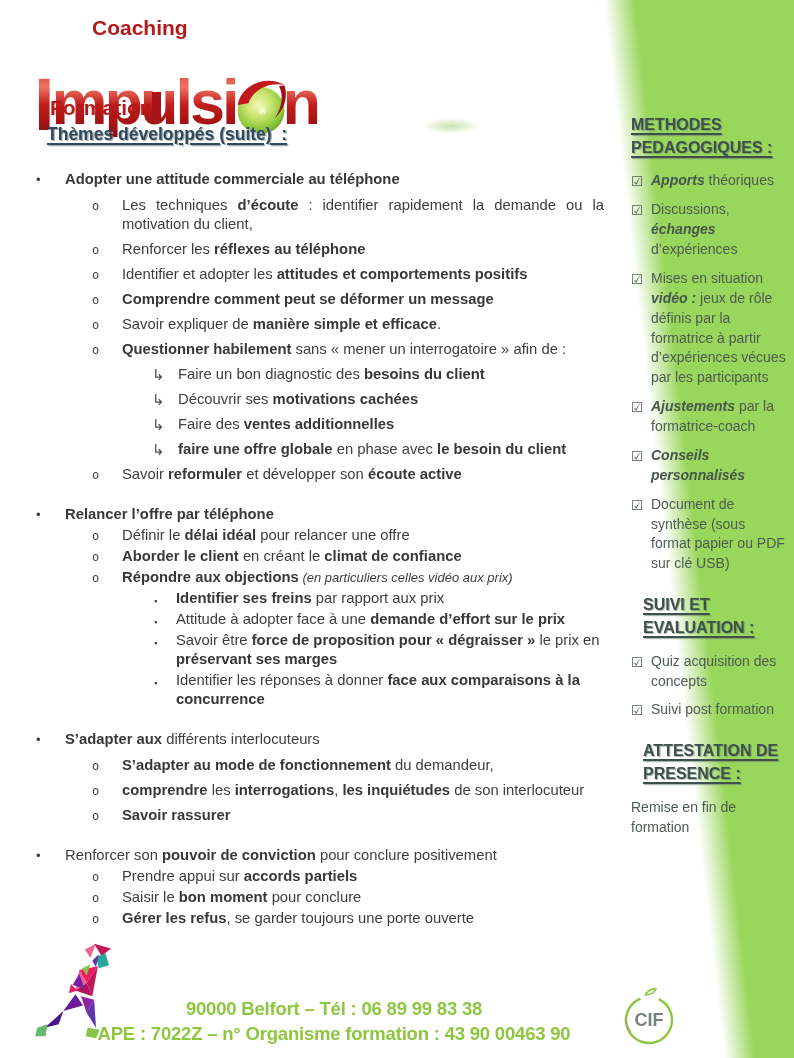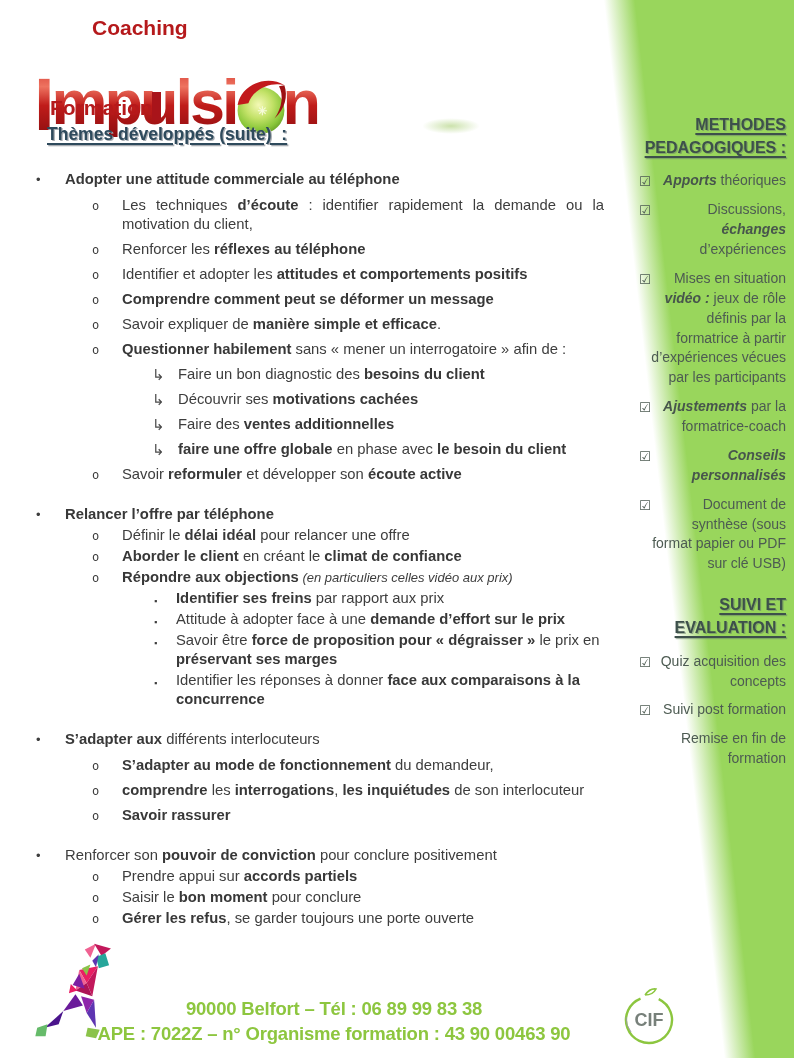--- a/index.html
+++ b/index.html
@@ -42,21 +42,21 @@
   .lvl2{margin-left:92px;}         .lvl2 .bul{width:30px;font-family:"DejaVu Sans Mono",monospace;font-size:12px;position:relative;top:1px;}
   .lvl3a{margin-left:152px;}       .lvl3a .bul{width:26px;font-size:15px;color:#4a4a4a;}
   .lvl3s{margin-left:154px;}       .lvl3s .bul{width:22px;font-size:9px;position:relative;top:3px;}
   .roomy .row{margin-bottom:6px;}
   .roomy .lvl1{margin-bottom:7px;}
   .txt b{font-weight:700;color:#383838;}
   .txt i{font-size:13px;}
   .just .txt{text-align:justify;}
 
   
-  #sidebar{left:631px;top:114px;width:155px;color:#4d5b52;text-align:right;}
+  #sidebar{left:631px;top:114px;width:155px;color:#4d5b52;}
   .sb-head{margin:0 0 12px 0;font-size:16px;line-height:1.42;font-weight:700;color:#3d504b;
         text-shadow:1.2px 1.2px 0 rgba(104,130,104,.55);text-decoration:underline;
         text-decoration-thickness:1.8px;text-underline-offset:3px;}
   .sb-sec{margin-bottom:4px;}
   .sb-sec + .sb-sec .sb-head{margin-top:20px;margin-left:12px;}
   .sb-item{display:flex;margin-bottom:9px;font-size:14px;line-height:1.42;}
   .sb-item .check{flex:0 0 20px;font-size:13.5px;position:relative;top:1px;}
   .sb-item .sb-txt{flex:1;}
   .sb-item.plain{display:block;}
   .sb-txt b{color:#47554c;font-style:italic;}
@@ -252,20 +252,21 @@
         <div class="sb-item">
           <span class="check">☑</span>
           <div class="sb-txt"><span>Quiz acquisition des concepts</span></div>
         </div>
         <div class="sb-item">
           <span class="check">☑</span>
           <div class="sb-txt"><span>Suivi post formation</span></div>
         </div>
       </div>
       <div class="sb-sec">
+        <h3 class="sb-head">ATTESTATION DE PRESENCE :</h3>
         <div class="sb-item plain">
           <div class="sb-txt"><span>Remise en fin de formation</span></div>
         </div>
       </div>
     </div>
 
   <div class="layer runner">
     <svg viewBox="0 0 110 120" width="108" height="112">
       <polygon points="58,8 70,2 64,17" fill="#f06292"></polygon>
       <polygon points="68,2 86,7 76,15" fill="#c2185b"></polygon>

